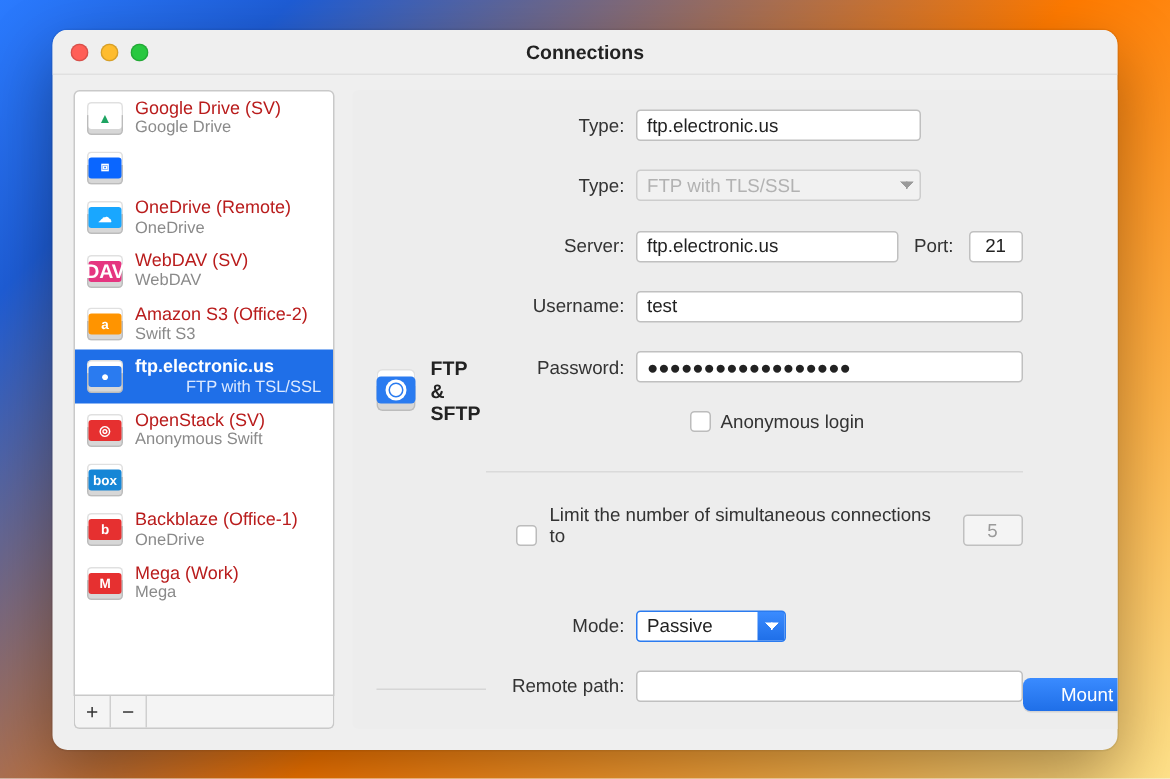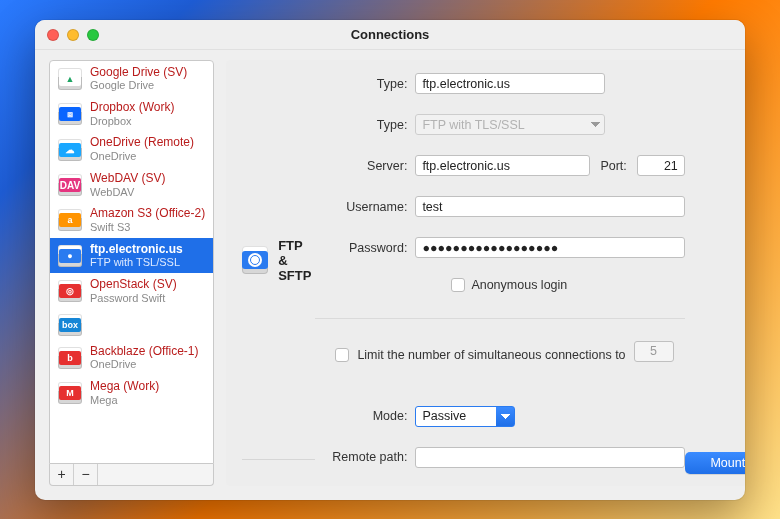--- a/index.html
+++ b/index.html
@@ -33,21 +33,21 @@
     width:24px; height:22px; border-radius:3px; display:flex; align-items:center; justify-content:center;
     font-size:11px; font-weight:700; color:#fff; flex-shrink:0; position:relative;
     background: linear-gradient(#fff 40%, #d7d7d7 41%); box-shadow: inset 0 0 0 1px rgba(0,0,0,.12);
   }
   .row .icon .face { width:22px; height:14px; border-radius:2px; display:flex; align-items:center; justify-content:center; }
   .labels { display:flex; flex-direction:column; line-height:1.15; min-width:0; }
   .l1 { font-size:12px; color:#b91c1c; white-space:nowrap; overflow:hidden; text-overflow:ellipsis;}
   .l2 { font-size:11px; color:#8a8a8a; white-space:nowrap; overflow:hidden; text-overflow:ellipsis;}
   .row.selected { background:#1f6fe8; }
   .row.selected .l1 { color:#fff; font-weight:600; }
-  .row.selected .l2 { color:#dce9ff; }
+  .row.selected .l2 { color:#dce9ff;margin-left:34px; }
   .listfooter {
     height:22px; background:#f4f4f4; border:1px solid #c9c9c9; border-top:none; border-radius:0 0 4px 4px;
     display:flex; align-items:center;
   }
   .ftbtn { width:24px; height:100%; display:flex; align-items:center; justify-content:center; font-size:14px; color:#333; border-right:1px solid #cfcfcf; }
   .panel { flex:1; background:#ededed; border-radius:4px; padding:8px 16px 12px 16px; display:flex; flex-direction:row; }
   .panel-head { display:flex; align-items:center; gap:10px; padding:4px 0 10px 0; border-bottom:1px solid #d6d6d6; margin-bottom:14px;}
   .bigicon { width:30px; height:28px; border-radius:4px; background:linear-gradient(#fff 40%,#d7d7d7 41%); box-shadow: inset 0 0 0 1px rgba(0,0,0,.12); display:flex; align-items:center; justify-content:center;}
   .bigicon .face { width:26px; height:18px; border-radius:3px; background:#2a7bf0; display:flex; align-items:center; justify-content:center;}
   .panel-title { font-size:13px; font-weight:700; color:#222; }
@@ -60,21 +60,21 @@
   .sel.blue { border-color:#2a7bf0; background-image:
     linear-gradient(45deg,transparent 48%,#fff 48%),linear-gradient(-45deg,transparent 48%,#fff 48%),
     linear-gradient(#3a8bff,#1f6fe8);
     background-position:right 8px top 7px,right 4px top 7px, right 0 top 0;
     background-size:5px 5px,5px 5px,18px 100%; color:#222;}
   .sel[disabled]{ color:#9a9a9a; background-color:#f4f4f4;}
   .inp[readonly]{ color:#9a9a9a; background:#f4f4f4;}
   .serverline { display:flex; gap:10px; align-items:center; }
   .serverline .inp.server { flex:1; }
   .serverline .portlab { }
-  .serverline .inp.port { width:48px; text-align:right; }
+  .serverline .inp.port { width:36px; text-align:center; }
   .chkrow { display:flex; align-items:flex-end; gap:6px;padding-left:36px; }
   .chk { width:14px; height:14px; border:1px solid #bcbcbc; border-radius:3px; background:#fff; flex-shrink:0;}
   .section-sep { grid-column:1 / -1; border-top:1px solid #dadada; margin:6px 0 2px 0;}
   .limitrow { grid-column:1/-1; display:flex; align-items:flex-end; gap:8px; padding-left:20px;}
   .limitrow .inp { width:40px; text-align:center;}
   .btnbar { margin-top:auto; display:flex; justify-content:flex-end; padding-top:8px;}
   .btn-primary {
     min-width:86px; height:22px; border:none; border-radius:5px; color:#fff; font-size:12.5px; font-weight:500;
     background:linear-gradient(#3a8bff,#1f6fe8); box-shadow:0 1px 0 rgba(0,0,0,.1);
   }
@@ -103,37 +103,33 @@
             </div>
             <div class="labels">
               <div class="l1">Google Drive (SV)</div>
               <div class="l2">Google Drive</div>
             </div>
           </div>
           <div class="row">
             <div class="icon">
               <div class="face" style="background:#0a66ff;color:#ffffff;font-size:9px;">⧈</div>
             </div>
-            <div class="labels">
-              <div class="l1">Dropbox (Work)</div>
-              <div class="l2">Dropbox</div>
-            </div>
           </div>
           <div class="row">
             <div class="icon">
               <div class="face" style="background:#19a7ff;color:#ffffff;font-size:9px;">☁</div>
             </div>
             <div class="labels">
               <div class="l1">OneDrive (Remote)</div>
               <div class="l2">OneDrive</div>
             </div>
           </div>
           <div class="row">
             <div class="icon">
-              <div class="face" style="background:#e53580;color:#ffffff;font-size:10px;">DAV</div>
+              <div class="face" style="background:#e53580;color:#ffffff;font-size:13px;">DAV</div>
             </div>
             <div class="labels">
               <div class="l1">WebDAV (SV)</div>
               <div class="l2">WebDAV</div>
             </div>
           </div>
           <div class="row">
             <div class="icon">
               <div class="face" style="background:#ff9400;color:#ffffff;font-size:9px;">a</div>
             </div>
@@ -150,21 +146,21 @@
               <div class="l1">ftp.electronic.us</div>
               <div class="l2">FTP with TSL/SSL</div>
             </div>
           </div>
           <div class="row">
             <div class="icon">
               <div class="face" style="background:#e63030;color:#ffffff;font-size:9px;">◎</div>
             </div>
             <div class="labels">
               <div class="l1">OpenStack (SV)</div>
-              <div class="l2">Password Swift</div>
+              <div class="l2">Anonymous Swift</div>
             </div>
           </div>
           <div class="row">
             <div class="icon">
               <div class="face" style="background:#1686d6;color:#ffffff;font-size:9px;">box</div>
             </div>
           </div>
           <div class="row">
             <div class="icon">
               <div class="face" style="background:#e63030;color:#ffffff;font-size:9px;">b</div>

